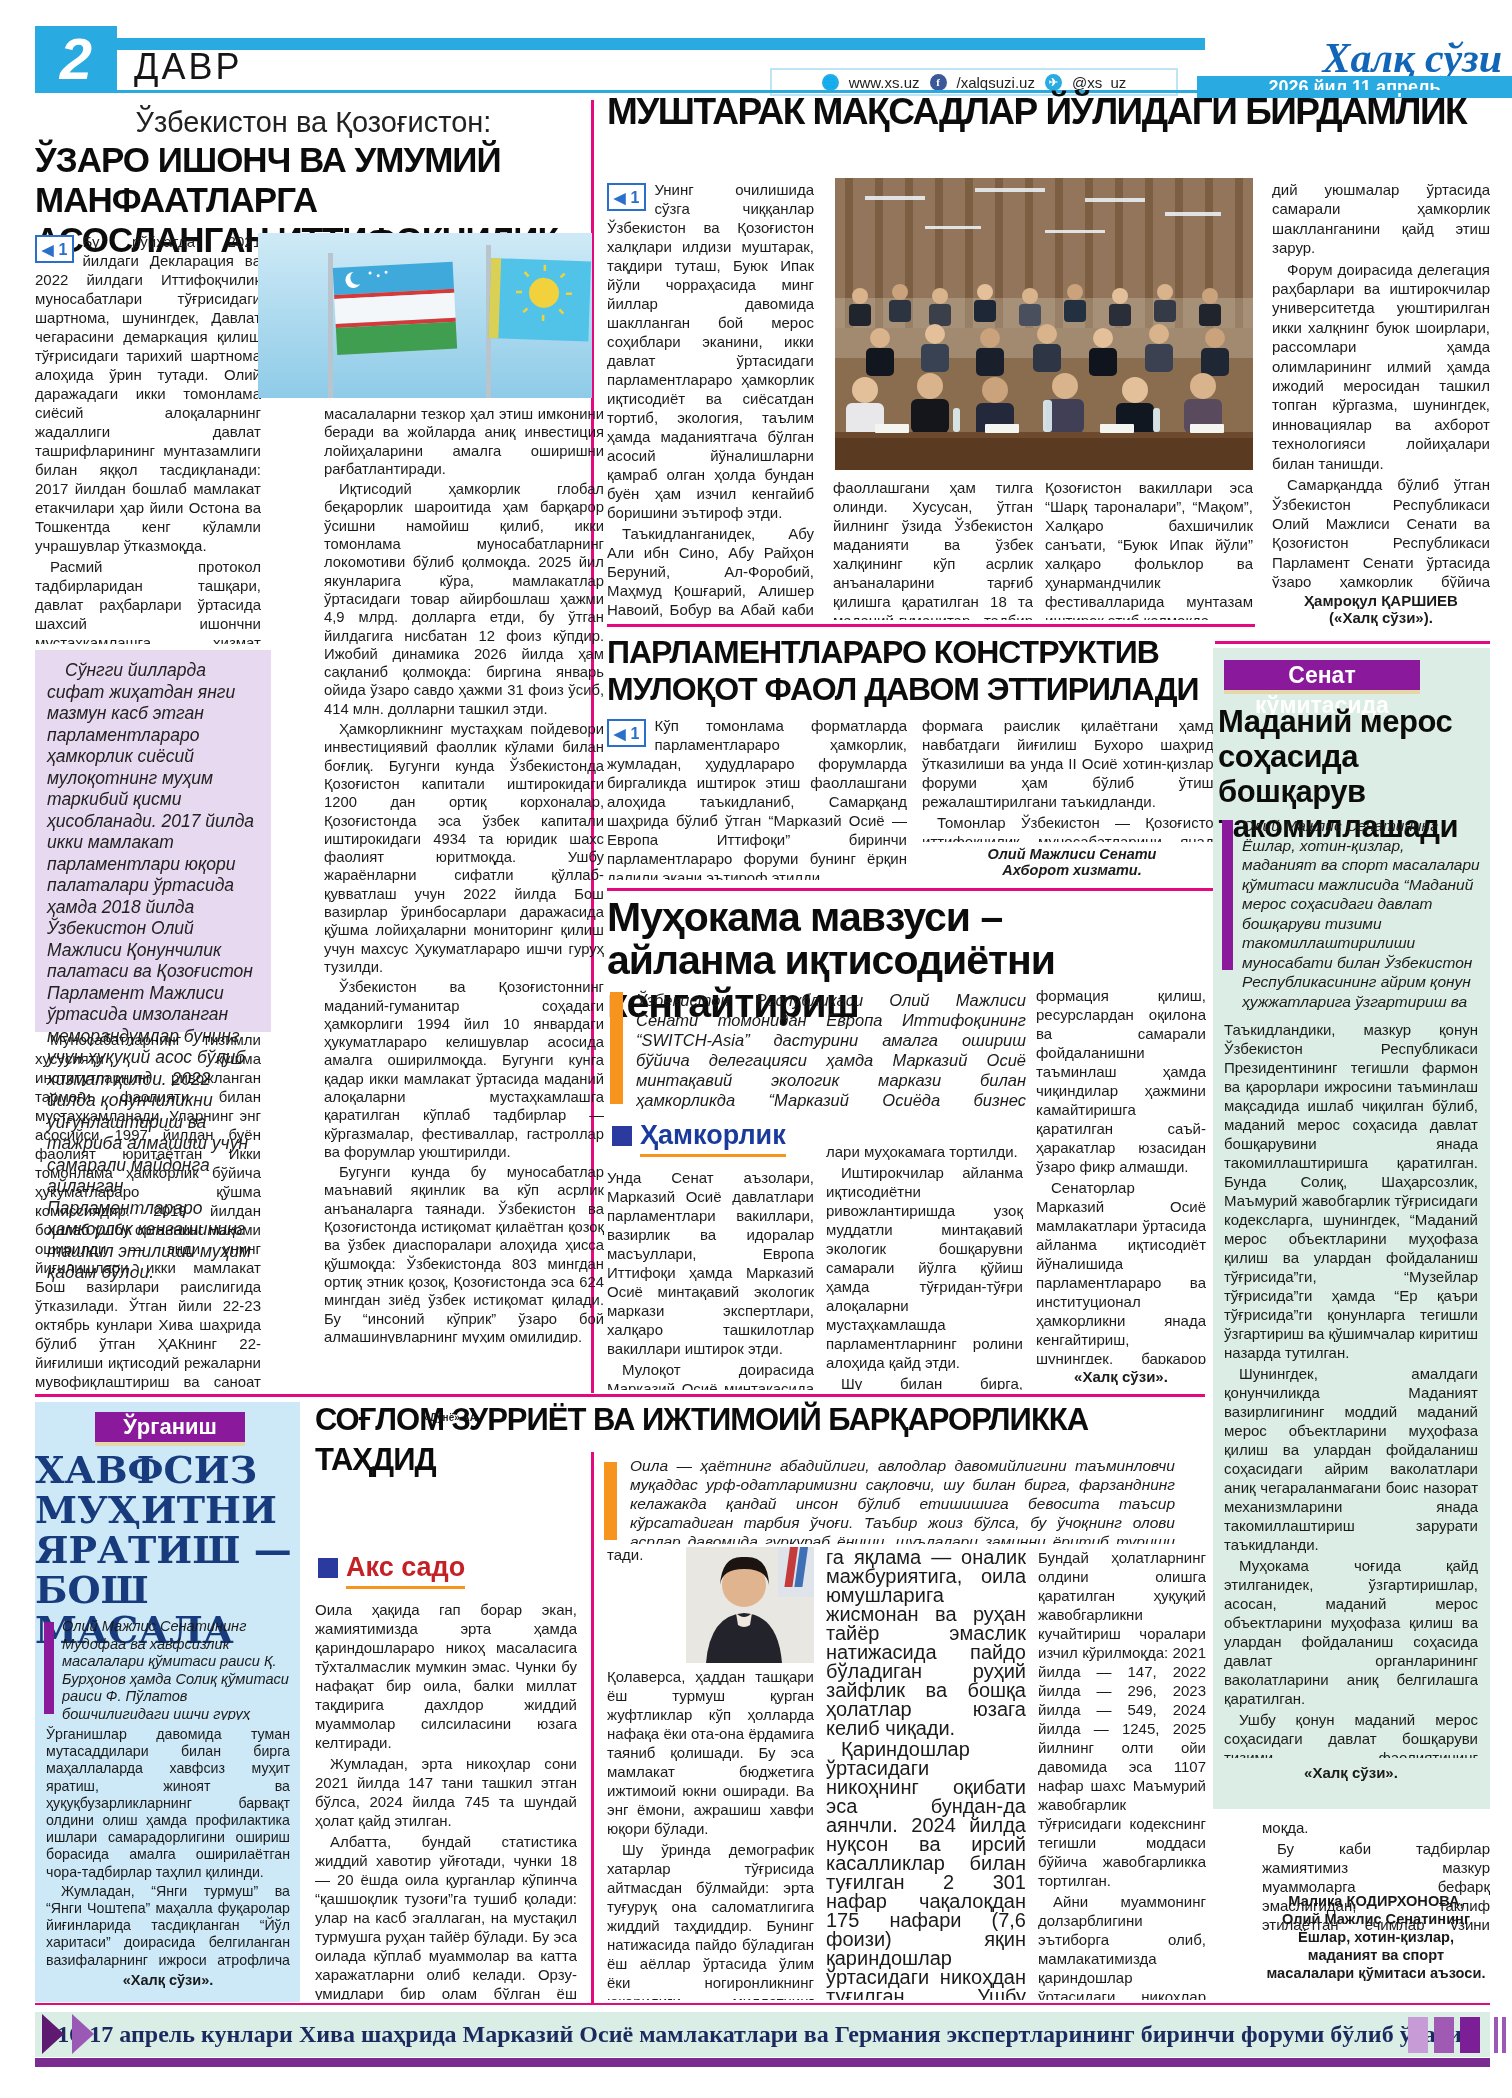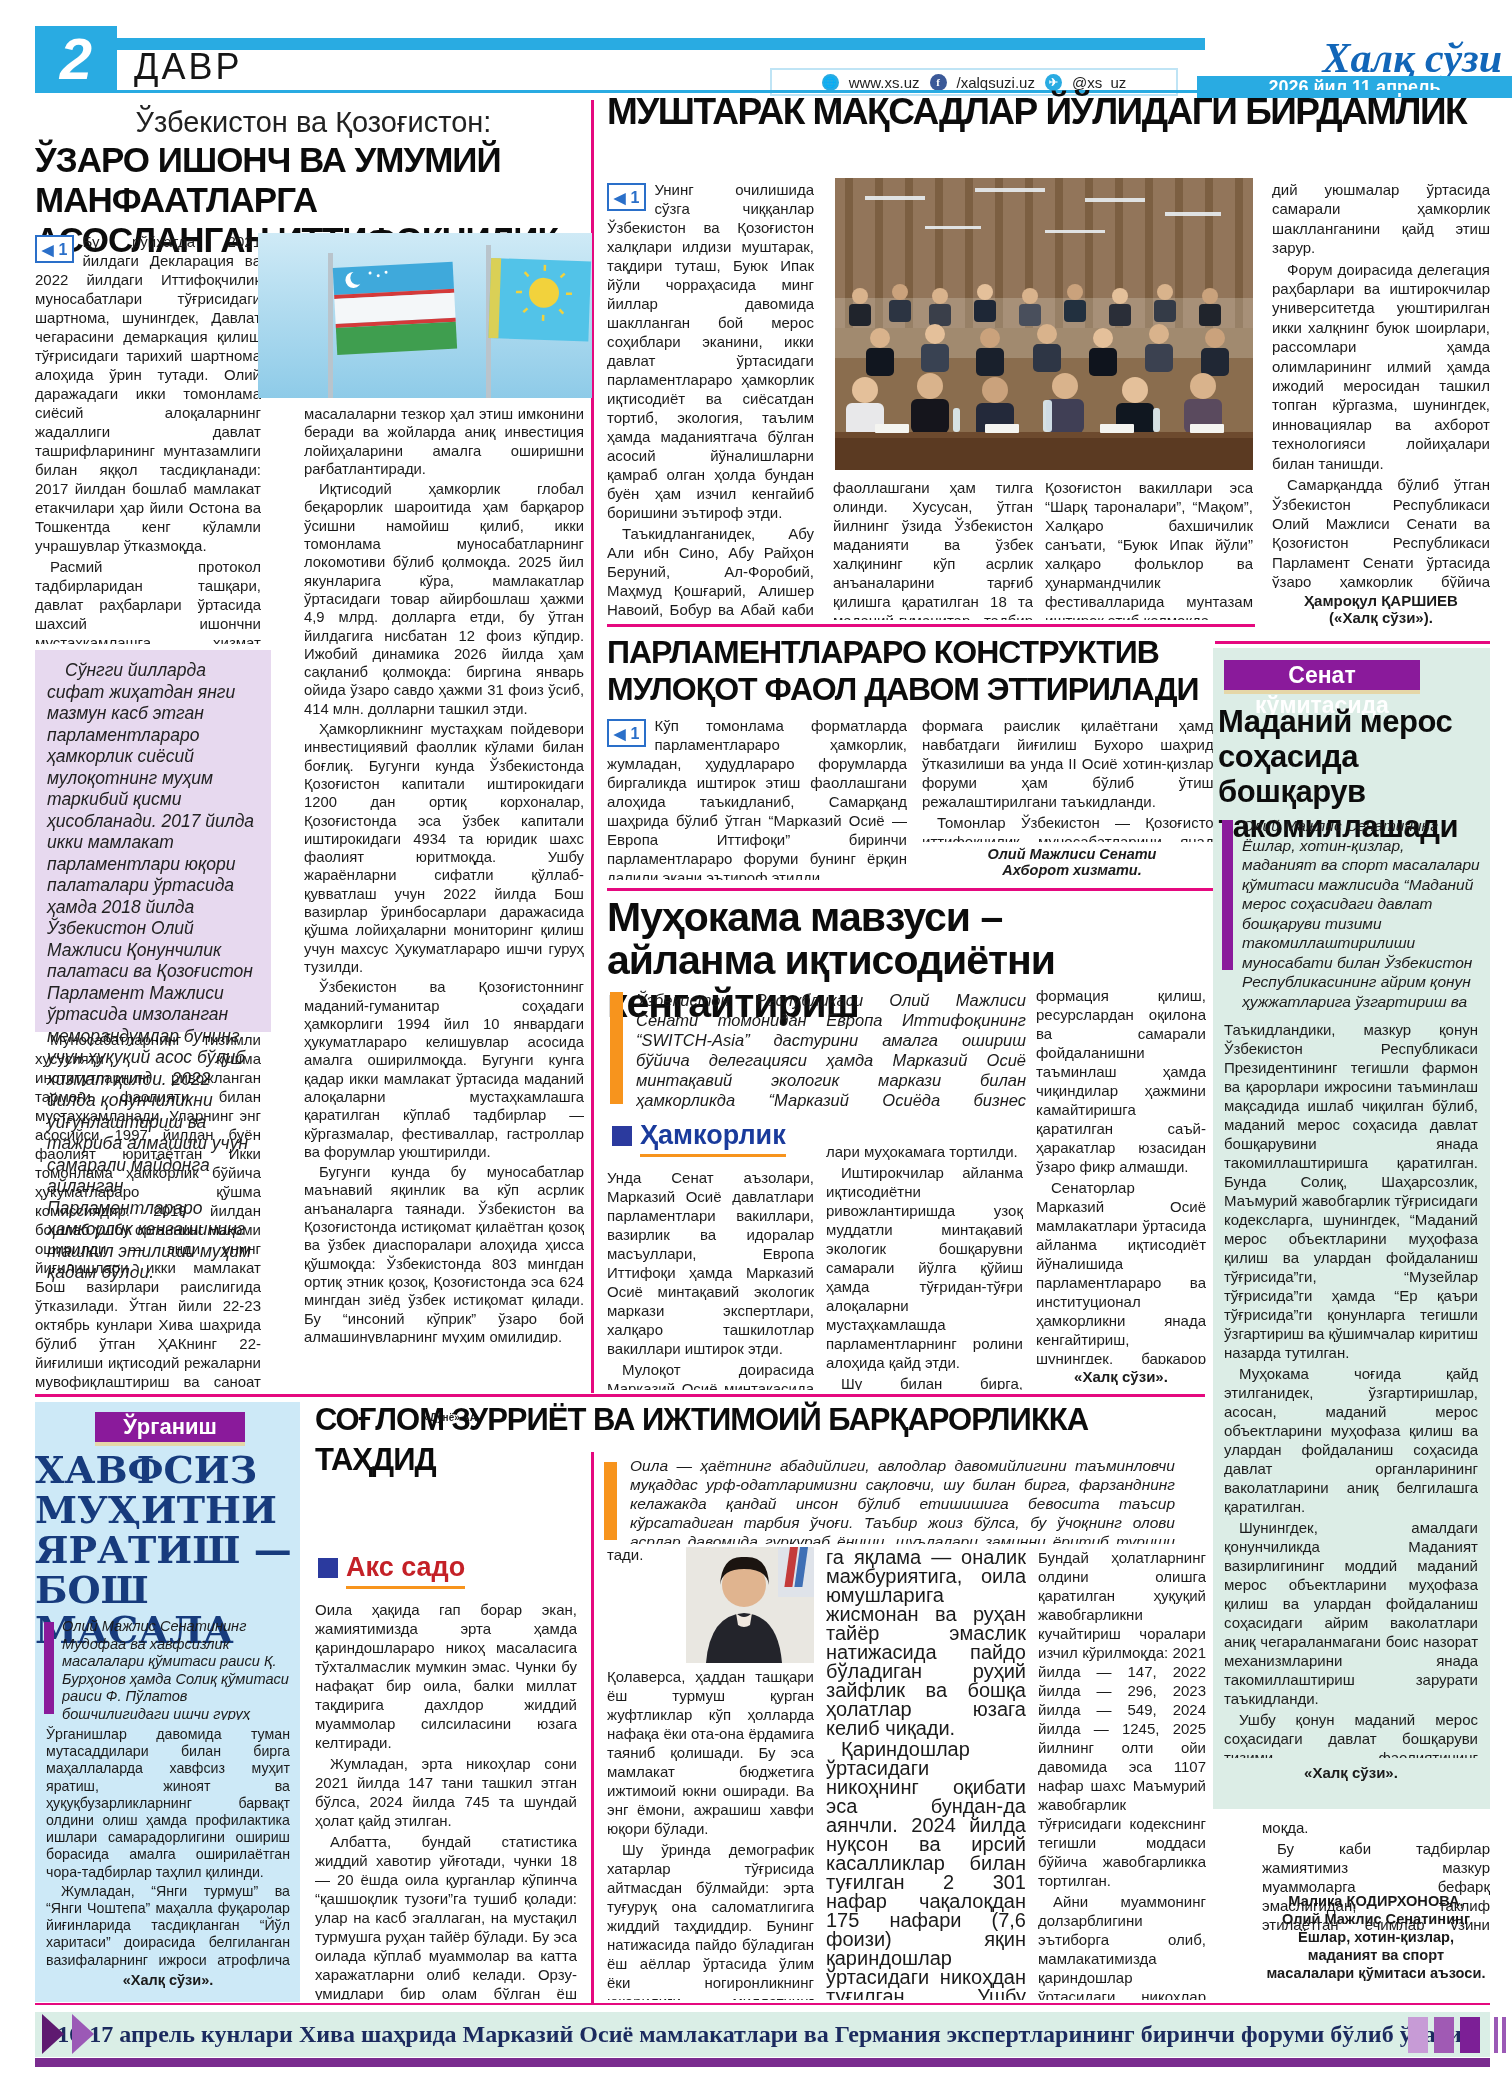--- a/index.html
+++ b/index.html
@@ -146,21 +146,21 @@
 
   <div class="quote" style="left:35px;top:650px;width:212px;height:362px">
     <p style="margin:0;text-indent:18px">Сўнгги йилларда сифат жиҳатдан янги мазмун касб этган парламентлараро ҳамкорлик сиёсий мулоқотнинг муҳим таркибий қисми ҳисобланади. 2017 йилда икки мамлакат парламентлари юқори палаталари ўртасида ҳамда 2018 йилда Ўзбекистон Олий Мажлиси Қонунчилик палатаси ва Қозоғистон Парламент Мажлиси ўртасида имзоланган меморандумлар бунинг учун ҳуқуқий асос бўлиб хизмат қилди. 2022 йилда қонунчиликни уйғунлаштириш ва тажриба алмашиш учун самарали майдонга айланган Парламентлараро ҳамкорлик кенгашининг ташкил этилиши муҳим қадам бўлди.</p>
   </div>
 
   <div class="jcol" style="left:35px;top:1030px;width:226px;height:362px;font-size:15px;line-height:19px">
     <p>Муносабатларнинг тизимли хусусияти қўшма институтларнинг ривожланган тармоғи фаолияти билан мустаҳкамланади. Уларнинг энг асосийси 1997 йилдан буён фаолият юритаётган Икки томонлама ҳамкорлик бўйича ҳукуматлараро қўшма комиссиядир. 2019 йилдан бошлаб ушбу органнинг мақоми оширилди — энди унинг йиғилишлари икки мамлакат Бош вазирлари раислигида ўтказилади. Ўтган йили 22-23 октябрь кунлари Хива шаҳрида бўлиб ўтган ҲАКнинг 22-йиғилиши иқтисодий режаларни мувофиқлаштириш ва саноат кооперациясини чуқурлаштиришда муҳим босқич бўлди.</p>
 
   </div>
 
-  <div class="jcol" style="left:304px;top:405px;width:280px;height:938px;font-size:14.8px;line-height:18.3px">
+  <div class="jcol" style="left:324px;top:405px;width:280px;height:938px;font-size:14.8px;line-height:18.3px">
     <p class="noind">масалаларни тезкор ҳал этиш имконини беради ва жойларда аниқ инвестиция лойиҳаларини амалга оширишни рағбатлантиради.</p>
     <p>Иқтисодий ҳамкорлик глобал беқарорлик шароитида ҳам барқарор ўсишни намойиш қилиб, икки томонлама муносабатларнинг локомотиви бўлиб қолмоқда. 2025 йил якунларига кўра, мамлакатлар ўртасидаги товар айирбошлаш ҳажми 4,9 млрд. долларга етди, бу ўтган йилдагига нисбатан 12 фоиз кўпдир. Ижобий динамика 2026 йилда ҳам сақланиб қолмоқда: биргина январь ойида ўзаро савдо ҳажми 31 фоиз ўсиб, 414 млн. долларни ташкил этди.</p>
     <p>Ҳамкорликнинг мустаҳкам пойдевори инвестициявий фаоллик кўлами билан боғлиқ. Бугунги кунда Ўзбекистонда Қозоғистон капитали иштирокидаги 1200 дан ортиқ корхоналар, Қозоғистонда эса ўзбек капитали иштирокидаги 4934 та юридик шахс фаолият юритмоқда. Ушбу жараёнларни сифатли қўллаб-қувватлаш учун 2022 йилда Бош вазирлар ўринбосарлари даражасида қўшма лойиҳаларни мониторинг қилиш учун махсус Ҳукуматлараро ишчи гуруҳ тузилди.</p>
     <p>Ўзбекистон ва Қозоғистоннинг маданий-гуманитар соҳадаги ҳамкорлиги 1994 йил 10 январдаги ҳукуматлараро келишувлар асосида амалга оширилмоқда. Бугунги кунга қадар икки мамлакат ўртасида маданий алоқаларни мустаҳкамлашга қаратилган кўплаб тадбирлар — кўргазмалар, фестиваллар, гастроллар ва форумлар уюштирилди.</p>
     <p>Бугунги кунда бу муносабатлар маънавий яқинлик ва кўп асрлик анъаналарга таянади. Ўзбекистон ва Қозоғистонда истиқомат қилаётган қозоқ ва ўзбек диаспоралари алоҳида ҳисса қўшмоқда: Ўзбекистонда 803 мингдан ортиқ этник қозоқ, Қозоғистонда эса 624 мингдан зиёд ўзбек истиқомат қилади. Бу “инсоний кўприк” ўзаро бой алмашинувларнинг муҳим омилидир.</p>
 
   </div>
   <div class="byline" style="position:absolute;left:312px;top:1412px;width:280px;font-size:10px">«Дунё» АА.</div>
 
   <div class="hl" style="left:607px;top:92px;width:883px;font-size:37px;line-height:40px;letter-spacing:-1.5px">МУШТАРАК МАҚСАДЛАР ЙЎЛИДАГИ БИРДАМЛИК</div>
@@ -348,22 +348,22 @@
   <div class="purplelabel" style="left:1224px;top:660px;width:196px;height:30px;font-size:23px;line-height:30px">Сенат кўмитасида</div>
   <div class="hl" style="left:1218px;top:704px;width:268px;font-size:31px;line-height:35px;letter-spacing:-0.5px">
     <div>Маданий мерос</div>
       <div>соҳасида бошқарув</div>
       <div>такомиллашади</div>
   </div>
   <div class="vbar-purple" style="left:1222px;top:820px;width:11px;height:150px"></div>
   <div class="intro-it" style="left:1242px;top:816px;width:238px;height:196px;font-size:15.5px;line-height:19.5px;text-align:left">Олий Мажлис Сенатининг Ёшлар, хотин-қизлар, маданият ва спорт масалалари қўмитаси мажлисида “Маданий мерос соҳасидаги давлат бошқаруви тизими такомиллаштирилиши муносабати билан Ўзбекистон Республикасининг айрим қонун ҳужжатларига ўзгартириш ва қўшимчалар киритиш тўғрисида”ги қонун кўриб чиқилди.</div>
   <div class="jcol" style="left:1224px;top:1020px;width:254px;height:738px;font-size:15px;line-height:19px">
     <p class="noind">Таъкидландики, мазкур қонун Ўзбекистон Республикаси Президентининг тегишли фармон ва қарорлари ижросини таъминлаш мақсадида ишлаб чиқилган бўлиб, маданий мерос соҳасида давлат бошқарувини янада такомиллаштиришга қаратилган. Бунда Солиқ, Шаҳарсозлик, Маъмурий жавобгарлик тўғрисидаги кодексларга, шунингдек, “Маданий мерос объектларини муҳофаза қилиш ва улардан фойдаланиш тўғрисида”ги, “Музейлар тўғрисида”ги ҳамда “Ер қаъри тўғрисида”ги қонунларга тегишли ўзгартириш ва қўшимчалар киритиш назарда тутилган.</p>
+    <p>Шунингдек, амалдаги қонунчиликда Маданият вазирлигининг моддий маданий мерос объектларини муҳофаза қилиш ва улардан фойдаланиш соҳасидаги айрим ваколатлари аниқ чегараланмагани боис назорат механизмларини янада такомиллаштириш зарурати таъкидланди.</p>
     <p>Муҳокама чоғида қайд этилганидек, ўзгартиришлар, асосан, маданий мерос объектларини муҳофаза қилиш ва улардан фойдаланиш соҳасида давлат органларининг ваколатларини аниқ белгилашга қаратилган.</p>
-    <p>Шунингдек, амалдаги қонунчиликда Маданият вазирлигининг моддий маданий мерос объектларини муҳофаза қилиш ва улардан фойдаланиш соҳасидаги айрим ваколатлари аниқ чегараланмагани боис назорат механизмларини янада такомиллаштириш зарурати таъкидланди.</p>
     <p>Ушбу қонун маданий мерос соҳасидаги давлат бошқаруви тизими фаолиятининг самарадорлигини ошириш, соҳада ягона сиёсат юритилишини ҳамда объектлар муҳофазасини таъминлашга хизмат қилади.</p>
   </div>
   <div class="byline" style="position:absolute;left:1224px;top:1764px;width:254px;font-size:15px">«Халқ сўзи».</div>
 
   <div class="cyanbox" style="left:35px;top:1402px;width:265px;height:600px"></div>
   <div class="purplelabel" style="left:95px;top:1412px;width:150px;height:30px;font-size:22px;line-height:30px">Ўрганиш</div>
   <div class="serifhl" style="position:absolute;left:35px;top:1450px;width:265px;font-size:38px;line-height:40px">
     <div>ХАВФСИЗ</div>
     <div>МУҲИТНИ</div>
     <div>ЯРАТИШ —</div>

